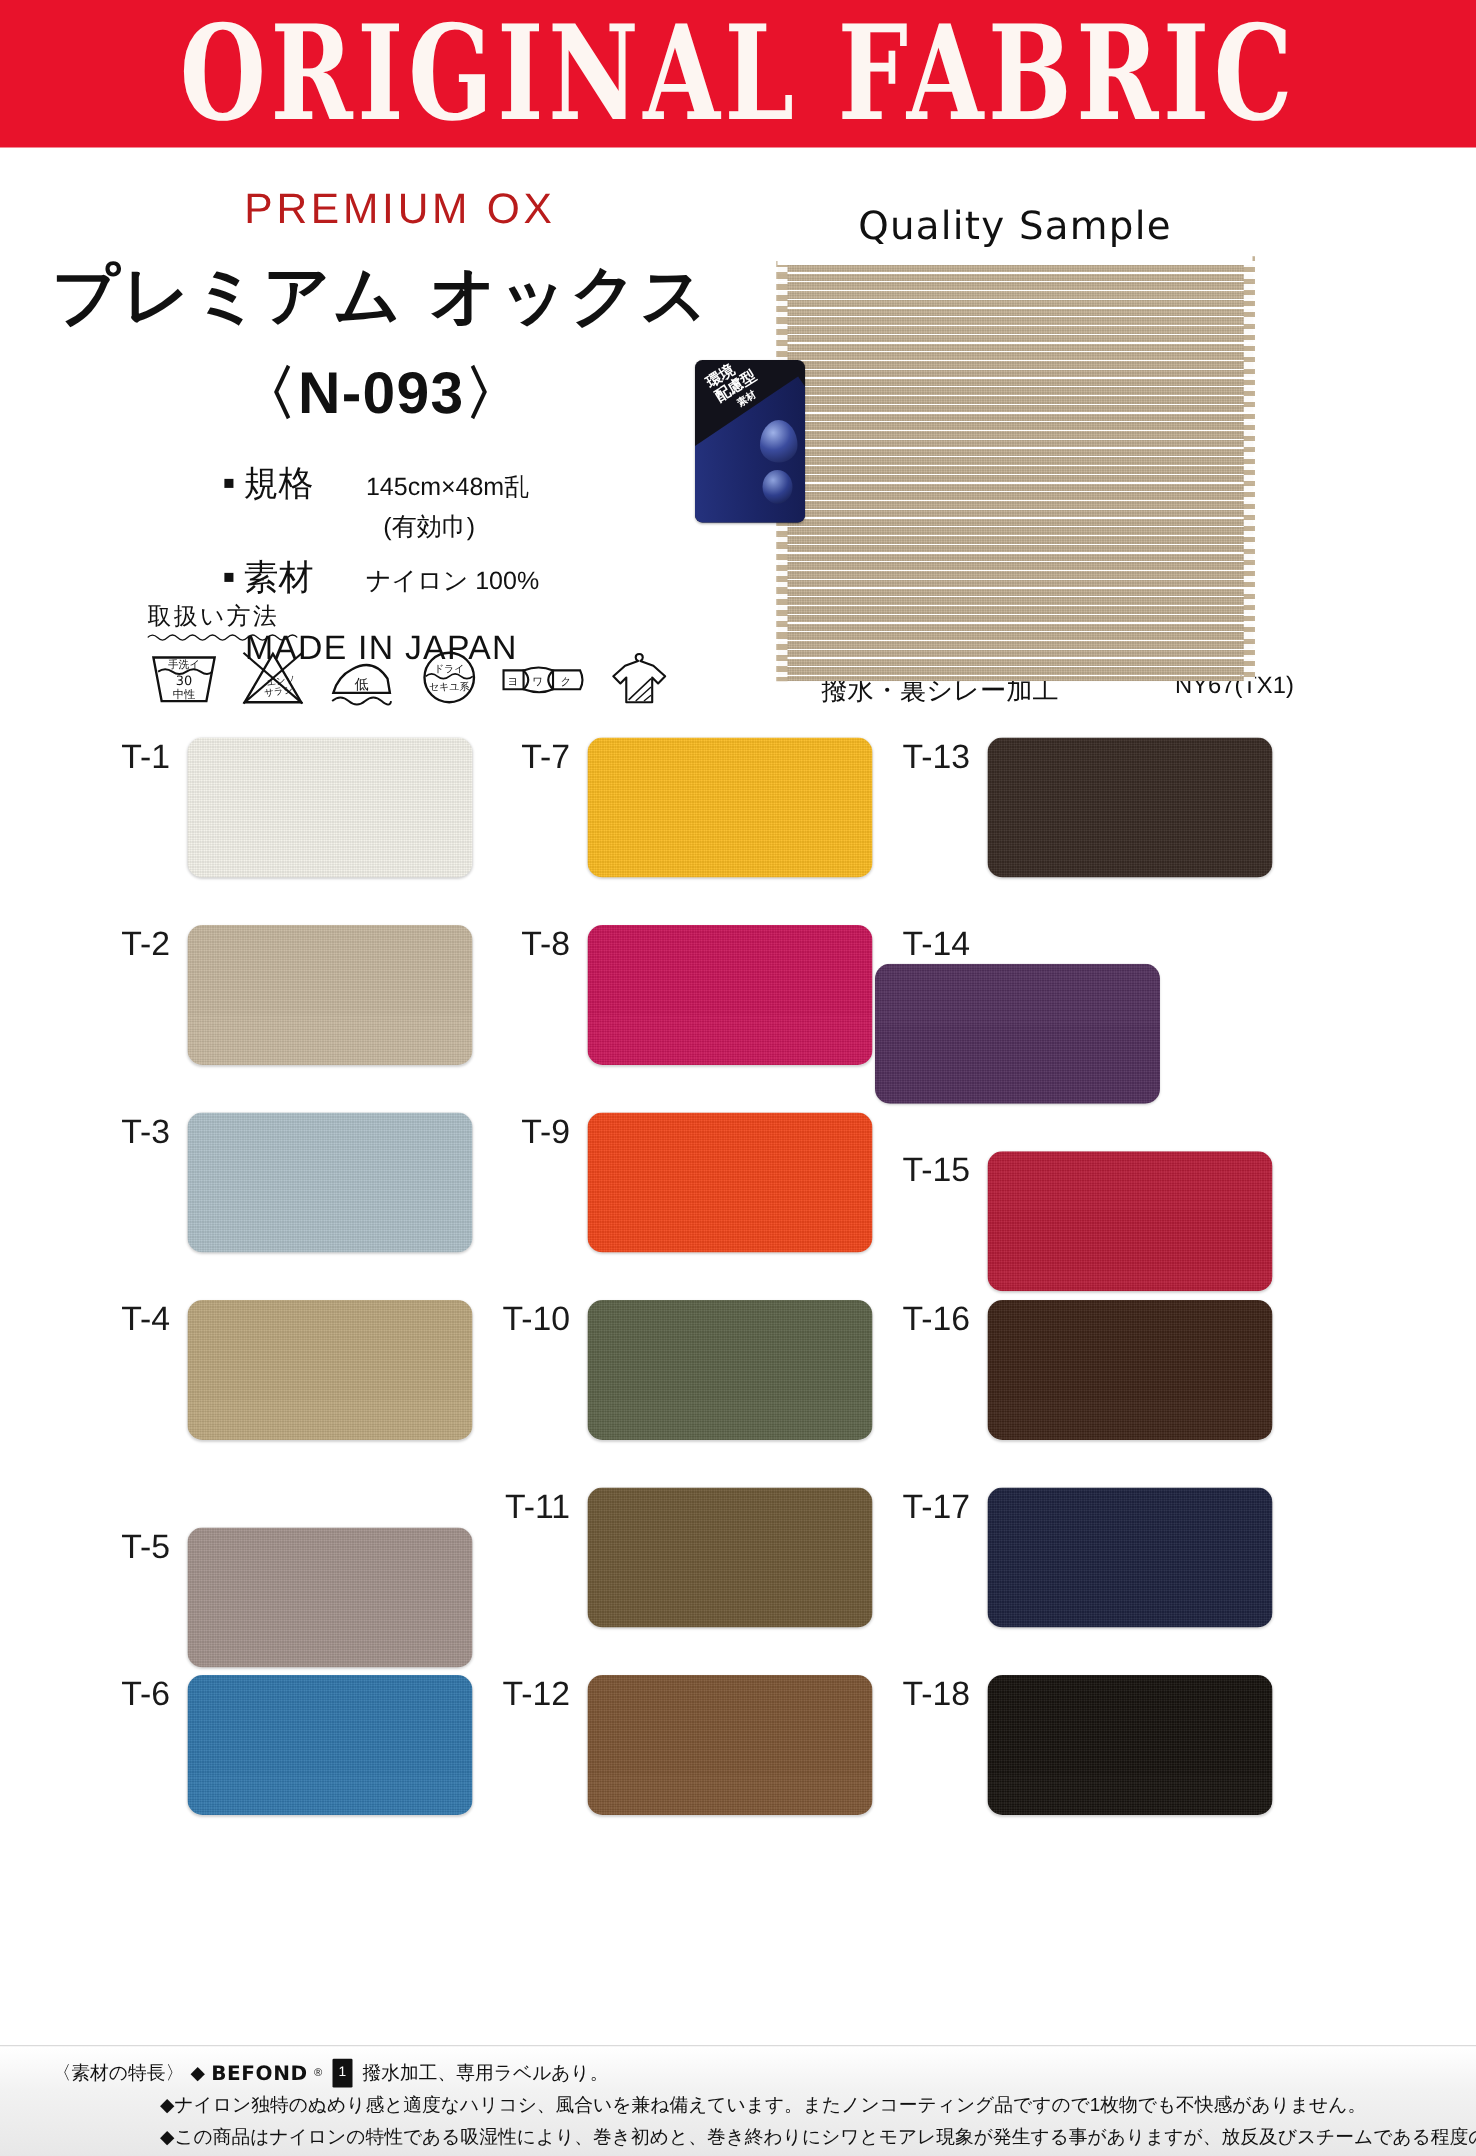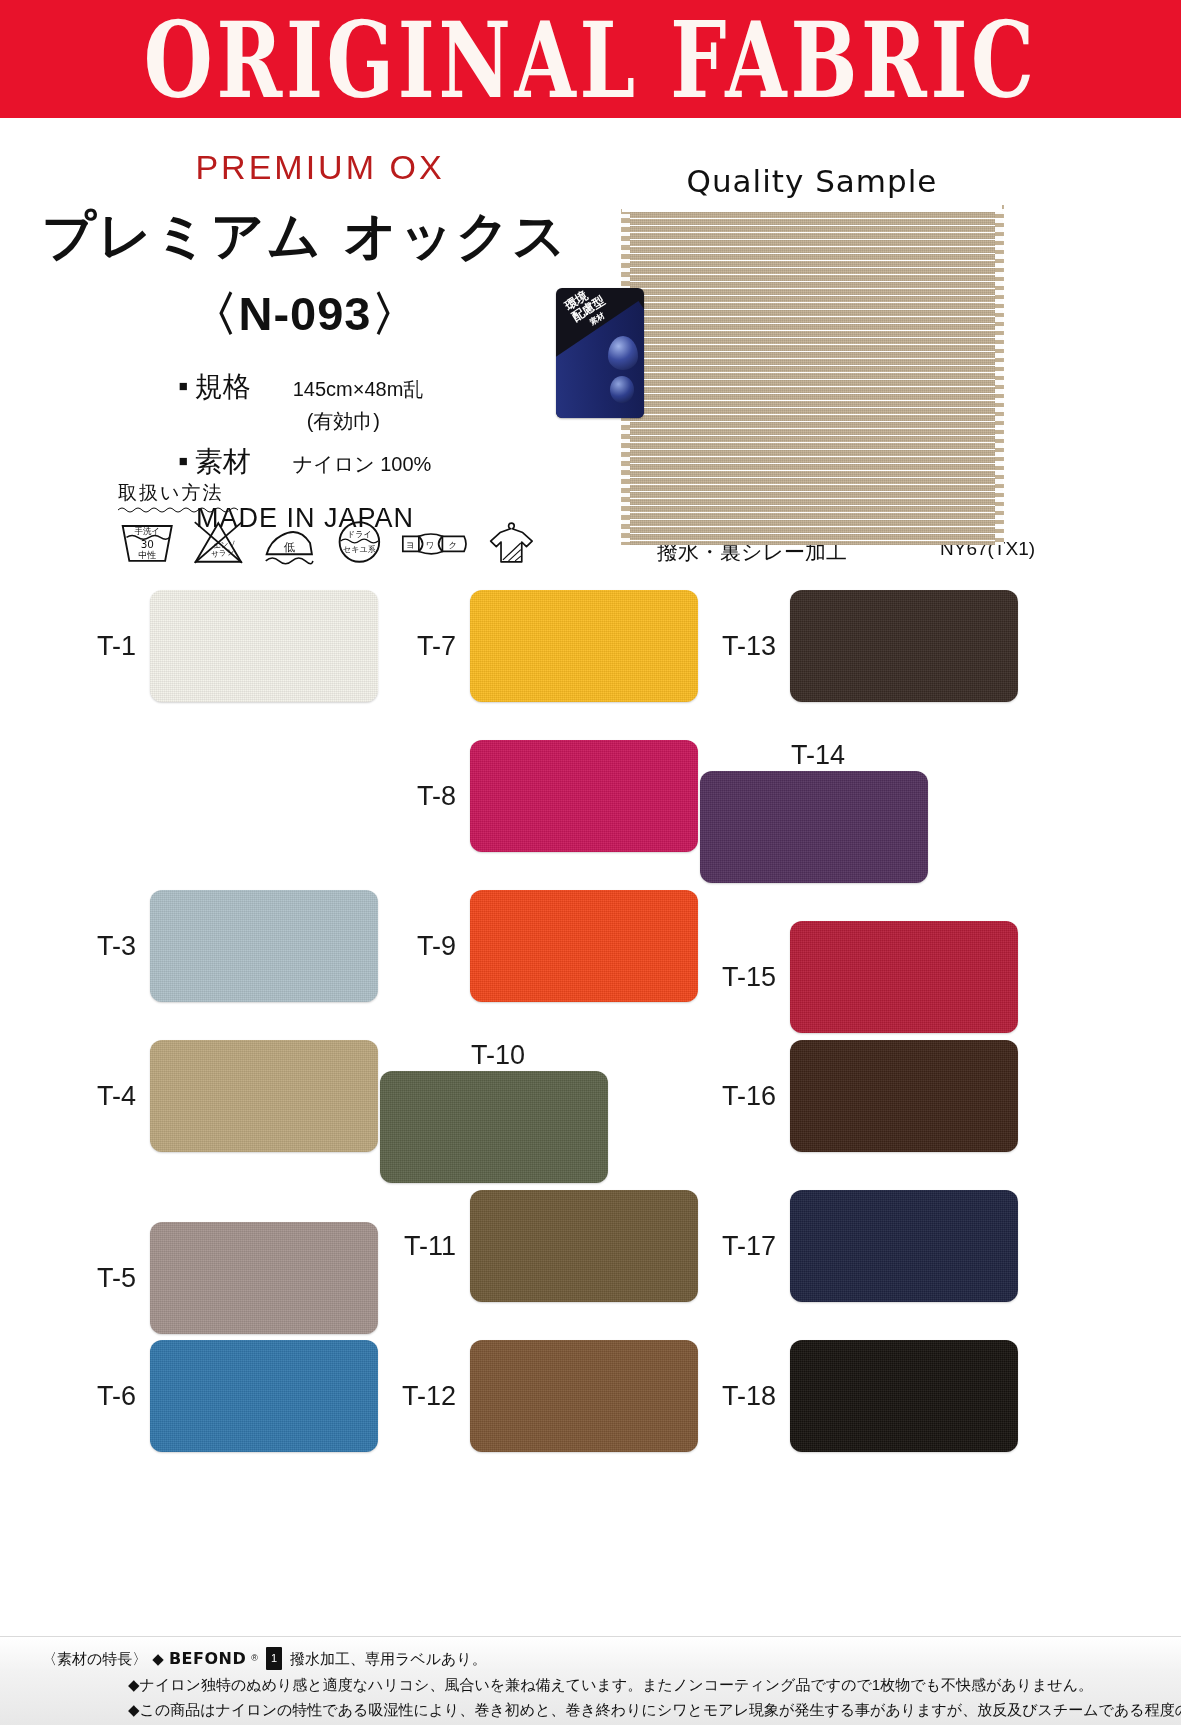--- a/index.html
+++ b/index.html
@@ -139,21 +139,21 @@
     font-size:21px;text-align:center;letter-spacing:0px;
   }
   .swatch-code{
     position:absolute;left:940px;top:538px;width:180px;
     font-size:19px;text-align:left;letter-spacing:0px;
   }
   
   .grid{
     position:absolute;left:0;top:580px;width:1181px;height:1055px;
   }
-  .cell{position:absolute;display:flex;align-items:center;}
+  .cell{position:absolute;display:flex;align-items:flex-start;}
   .cell-label{
     width:76px;text-align:right;padding-right:14px;
     font-size:27px;color:#1a1a1a;letter-spacing:0px;
     font-family:"Liberation Sans","DejaVu Sans",sans-serif;
   }
   .chip{
     width:228px;height:112px;border-radius:12px;
     background-image:
       repeating-linear-gradient(0deg, rgba(0,0,0,.05) 0 1px, rgba(255,255,255,.045) 1px 2px),
       repeating-linear-gradient(90deg, rgba(0,0,0,.04) 0 1px, rgba(255,255,255,.04) 1px 2px);
@@ -287,20 +287,24 @@
 </div>
 
 <div class="swatch-caption">撥水・裏シレー加工</div>
 <div class="swatch-code">NY67(TX1)</div>
 
 <div class="grid" id="color-grid">
     <div class="cell" style="left: 60px; top: 10px;">
       <div class="cell-label">T-1</div>
       <div class="chip" style="background-color: rgb(243, 241, 233);"></div>
     </div>
+    <div class="cell" style="left: 60px; top: 160px;">
+      <div class="cell-label">T-2</div>
+      <div class="chip" style="background-color: rgb(198, 183, 159);"></div>
+    </div>
     <div class="cell" style="left: 60px; top: 310px;">
       <div class="cell-label">T-3</div>
       <div class="chip" style="background-color: rgb(174, 192, 200);"></div>
     </div>
     <div class="cell" style="left: 60px; top: 460px;">
       <div class="cell-label">T-4</div>
       <div class="chip" style="background-color: rgb(187, 167, 126);"></div>
     </div>
     <div class="cell" style="left: 60px; top: 610px; margin-top: 32px;">
       <div class="cell-label">T-5</div>
@@ -315,21 +319,21 @@
       <div class="chip" style="background-color: rgb(250, 187, 33);"></div>
     </div>
     <div class="cell" style="left: 380px; top: 160px;">
       <div class="cell-label">T-8</div>
       <div class="chip" style="background-color: rgb(200, 22, 90);"></div>
     </div>
     <div class="cell" style="left: 380px; top: 310px;">
       <div class="cell-label">T-9</div>
       <div class="chip" style="background-color: rgb(240, 70, 27);"></div>
     </div>
-    <div class="cell" style="left: 380px; top: 460px; flex-direction: column;">
+    <div class="cell" style="left: 380px; top: 460px;">
       <div class="cell-label">T-10</div>
       <div class="chip" style="background-color: rgb(92, 99, 73);"></div>
     </div>
     <div class="cell" style="left: 380px; top: 610px;">
       <div class="cell-label">T-11</div>
       <div class="chip" style="background-color: rgb(110, 90, 56);"></div>
     </div>
     <div class="cell" style="left: 380px; top: 760px;">
       <div class="cell-label">T-12</div>
       <div class="chip" style="background-color: rgb(125, 86, 53);"></div>

